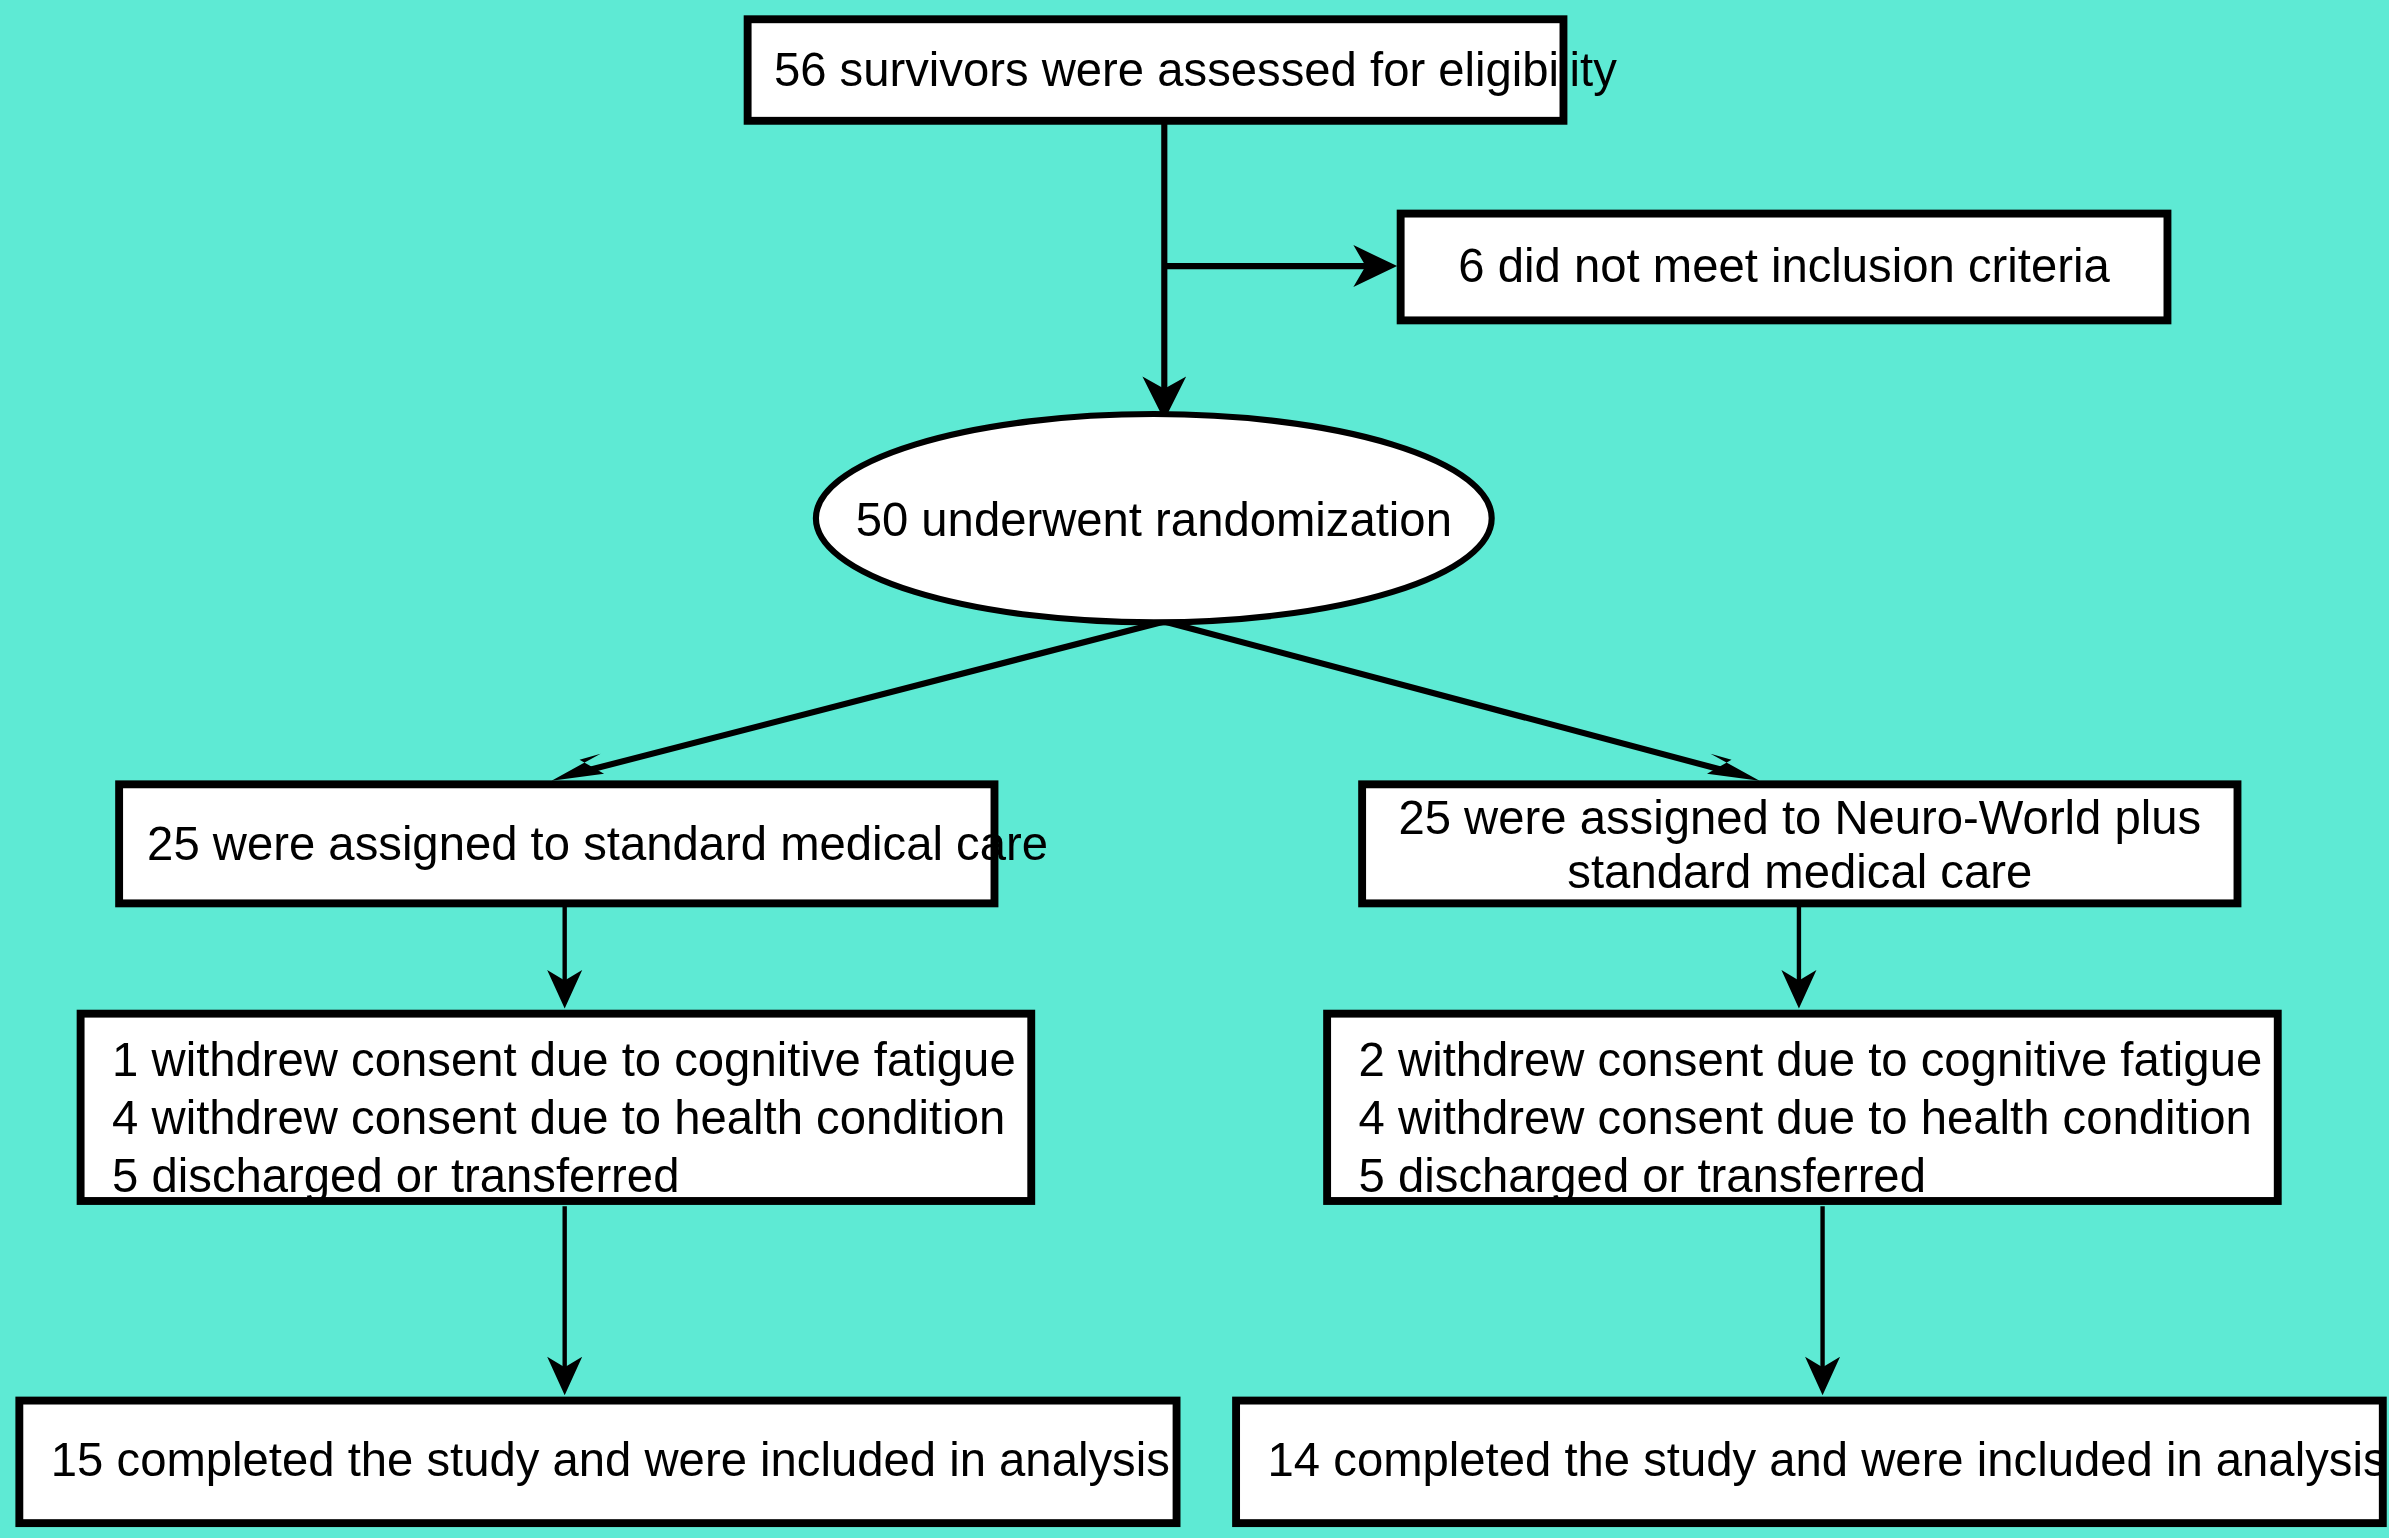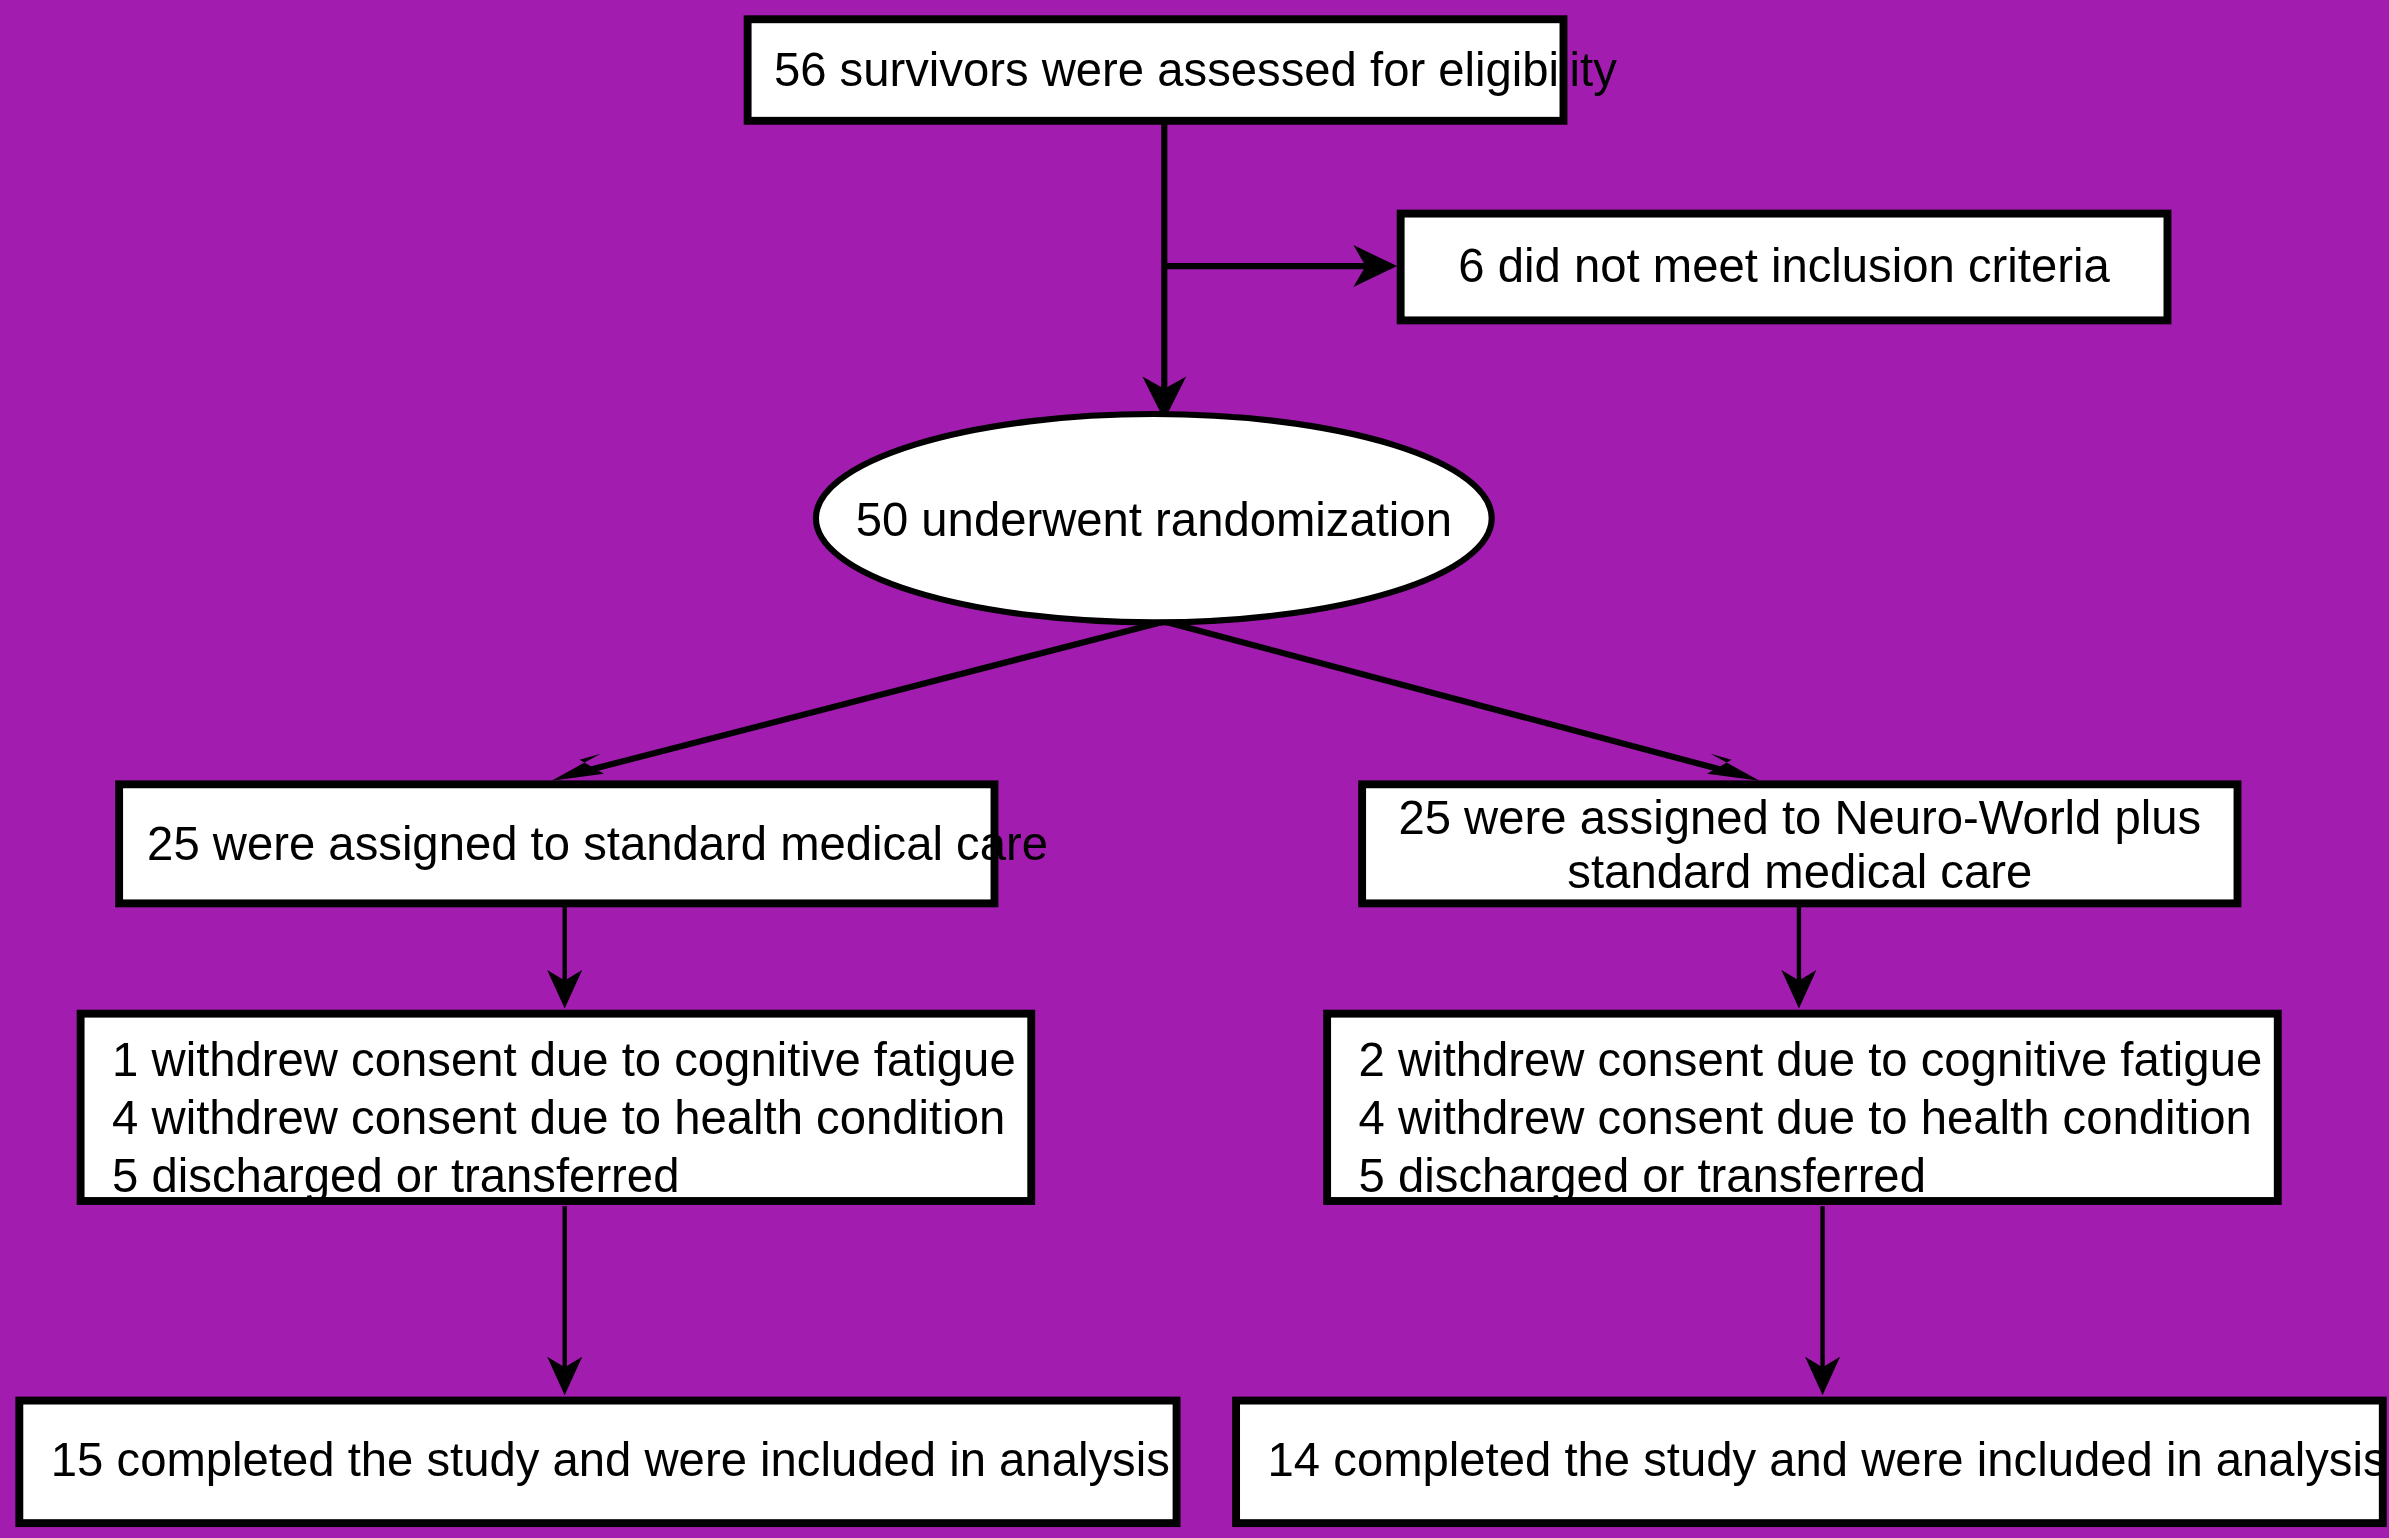--- a/index.html
+++ b/index.html
@@ -8,21 +8,21 @@
     padding: 0;
     background: #ffffff;
   }
   body {
     font-family: "Liberation Sans", sans-serif;
   }
   #flow-root {
     position: relative;
     width: 2389px;
     height: 1538px;
-    background: #a21caf;
+    background: #5eead4;
     overflow: hidden;
   }
   svg#flow-svg {
     display: block;
     width: 2389px;
     height: 1538px;
   }
   .node-box {
     fill: #ffffff;
     stroke: #000000;

